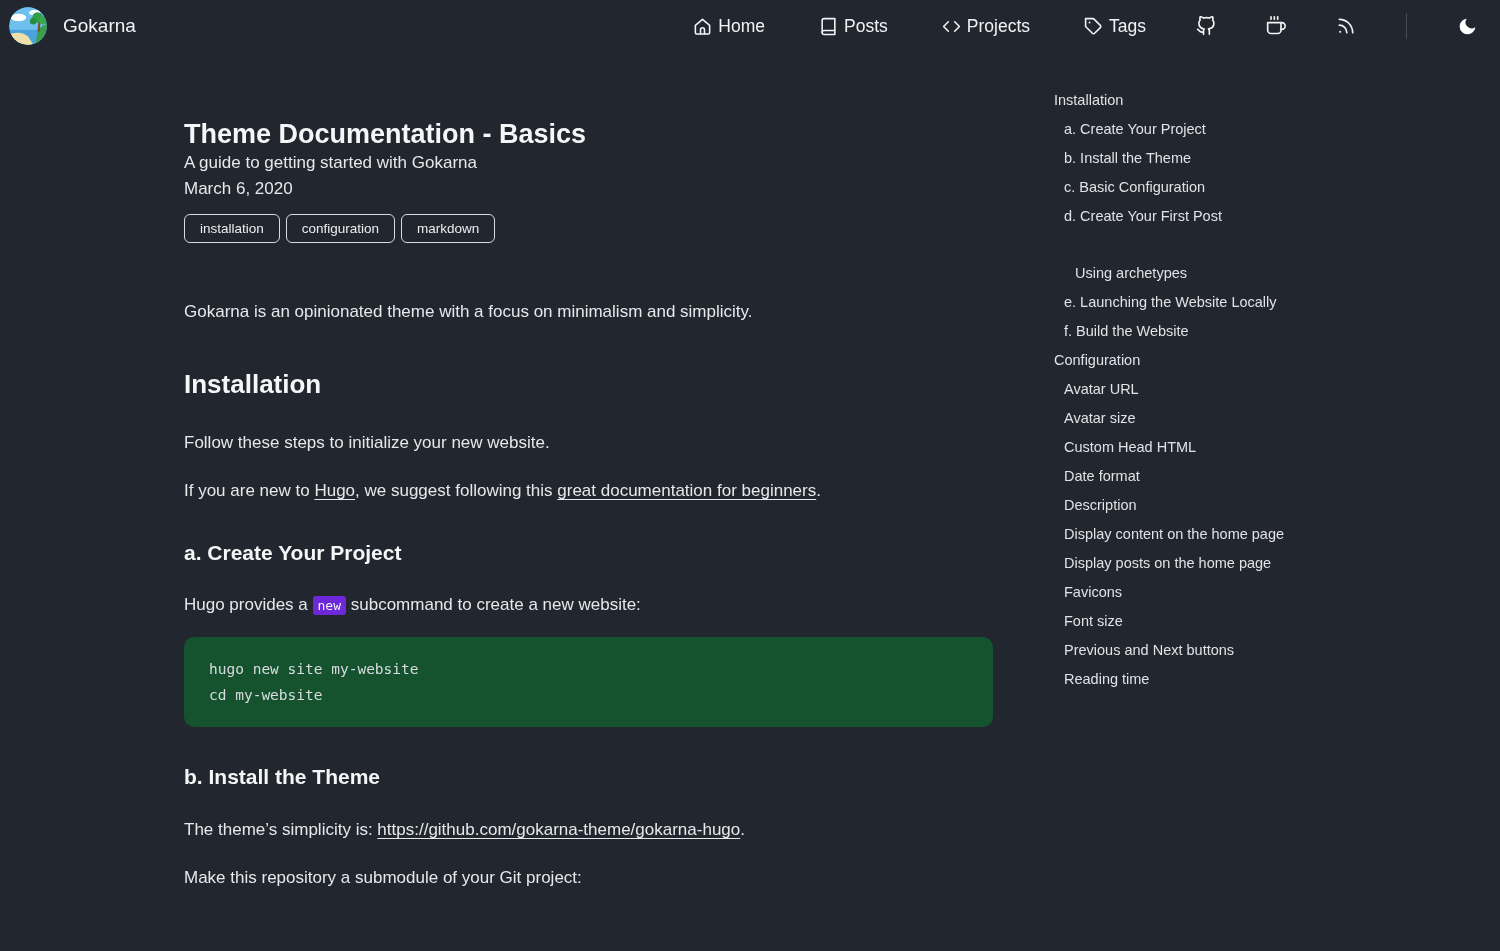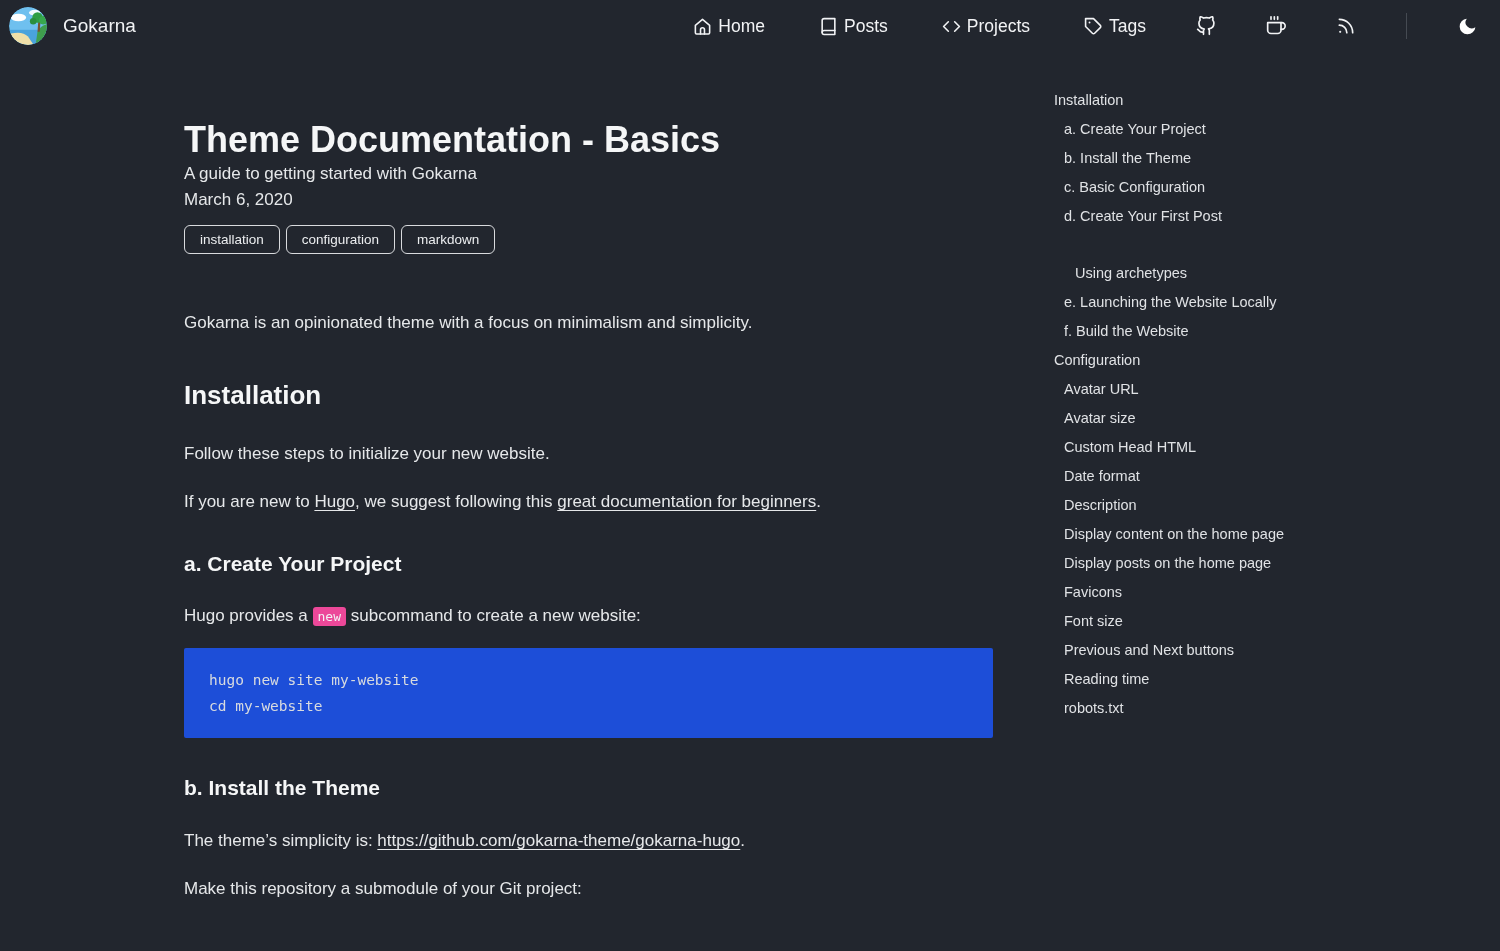--- a/index.html
+++ b/index.html
@@ -27,21 +27,21 @@
   .nav-link svg { width:19px; height:19px; stroke:#f2f3f5; fill:none; stroke-width:2; stroke-linecap:round; stroke-linejoin:round; }
   .icon-btn { margin-left:22px; display:flex; align-items:center; text-decoration:none; }
   .icon-btn svg { width:20px; height:20px; stroke:#f2f3f5; fill:none; stroke-width:2; stroke-linecap:round; stroke-linejoin:round; }
   .nav-sep { width:1px; height:26px; background:#454a52; margin:0 12px 0 22px; }
   .theme-toggle { background:none; border:none; padding:0; margin-left:10px; cursor:pointer; display:flex; align-items:center; }
   .theme-toggle svg { width:21px; height:21px; }
 
   
   .article { position:absolute; left:184px; top:52px; width:809px; }
   .article h1 {
-    margin:66px 0 0; font-size:36px; line-height:1.2; font-weight:700; color:#f5f6f7;
+    margin:66px 0 0; font-size:27px; line-height:1.2; font-weight:700; color:#f5f6f7;
   }
   .subtitle { margin:27px 0 0; font-size:19px; color:#eceef0; }
   .post-date { margin:17px 0 0; font-size:17px; color:#9499a1; }
   .tags-row { margin:12px 0 0; display:flex; gap:6px; }
   .tag-pill {
     display:inline-block; border:1px solid #d9dbde; border-radius:6px;
     padding:6px 15px; font-size:13.5px; color:#eceef0; text-decoration:none;
   }
   .article p { margin:0; font-size:17px; line-height:26px; color:#e6e8ea; }
   .p-intro { margin-top:56px !important; }
@@ -49,25 +49,25 @@
   .article h3 { margin:0; font-size:21px; font-weight:700; color:#f5f6f7; }
   .p-follow { margin-top:30px !important; }
   .p-hugo { margin-top:22px !important; }
   .h3-create { margin-top:37px !important; }
   .p-new { margin-top:27px !important; }
   .h3-install { margin-top:38px !important; }
   .p-repo { margin-top:28px !important; }
   .p-submodule { margin-top:22px !important; }
   .content-link { text-decoration:underline; text-underline-offset:2.5px; }
   .inline-code {
-    background:#ec4899; color:#f2f3f4; border-radius:3px;
+    background:#6d28d9; color:#f2f3f4; border-radius:3px;
     font-family:"DejaVu Sans Mono", monospace; font-size:13px; padding:2px 5px;
   }
   .code-block {
-    margin:18px 0 0; background:#1d4ed8; border-radius:2px;
+    margin:18px 0 0; background:#14532d; border-radius:10px;
     padding:19px 25px; font-family:"DejaVu Sans Mono", monospace;
     font-size:14.5px; line-height:26px; color:#d8dbdf; white-space:pre;
   }
 
   
   .toc { position:absolute; left:1054px; top:86px; width:380px; }
   .toc a {
     display:block; font-size:14.5px; line-height:29px;
     color:#e0e2e5; text-decoration:none; white-space:nowrap;
   }
@@ -211,14 +211,13 @@
   <a class="lvl1">Avatar size</a>
   <a class="lvl1">Custom Head HTML</a>
   <a class="lvl1">Date format</a>
   <a class="lvl1">Description</a>
   <a class="lvl1">Display content on the home page</a>
   <a class="lvl1">Display posts on the home page</a>
   <a class="lvl1">Favicons</a>
   <a class="lvl1">Font size</a>
   <a class="lvl1">Previous and Next buttons</a>
   <a class="lvl1">Reading time</a>
-  <a class="lvl1">robots.txt</a>
 </aside>
 
 </body></html>

